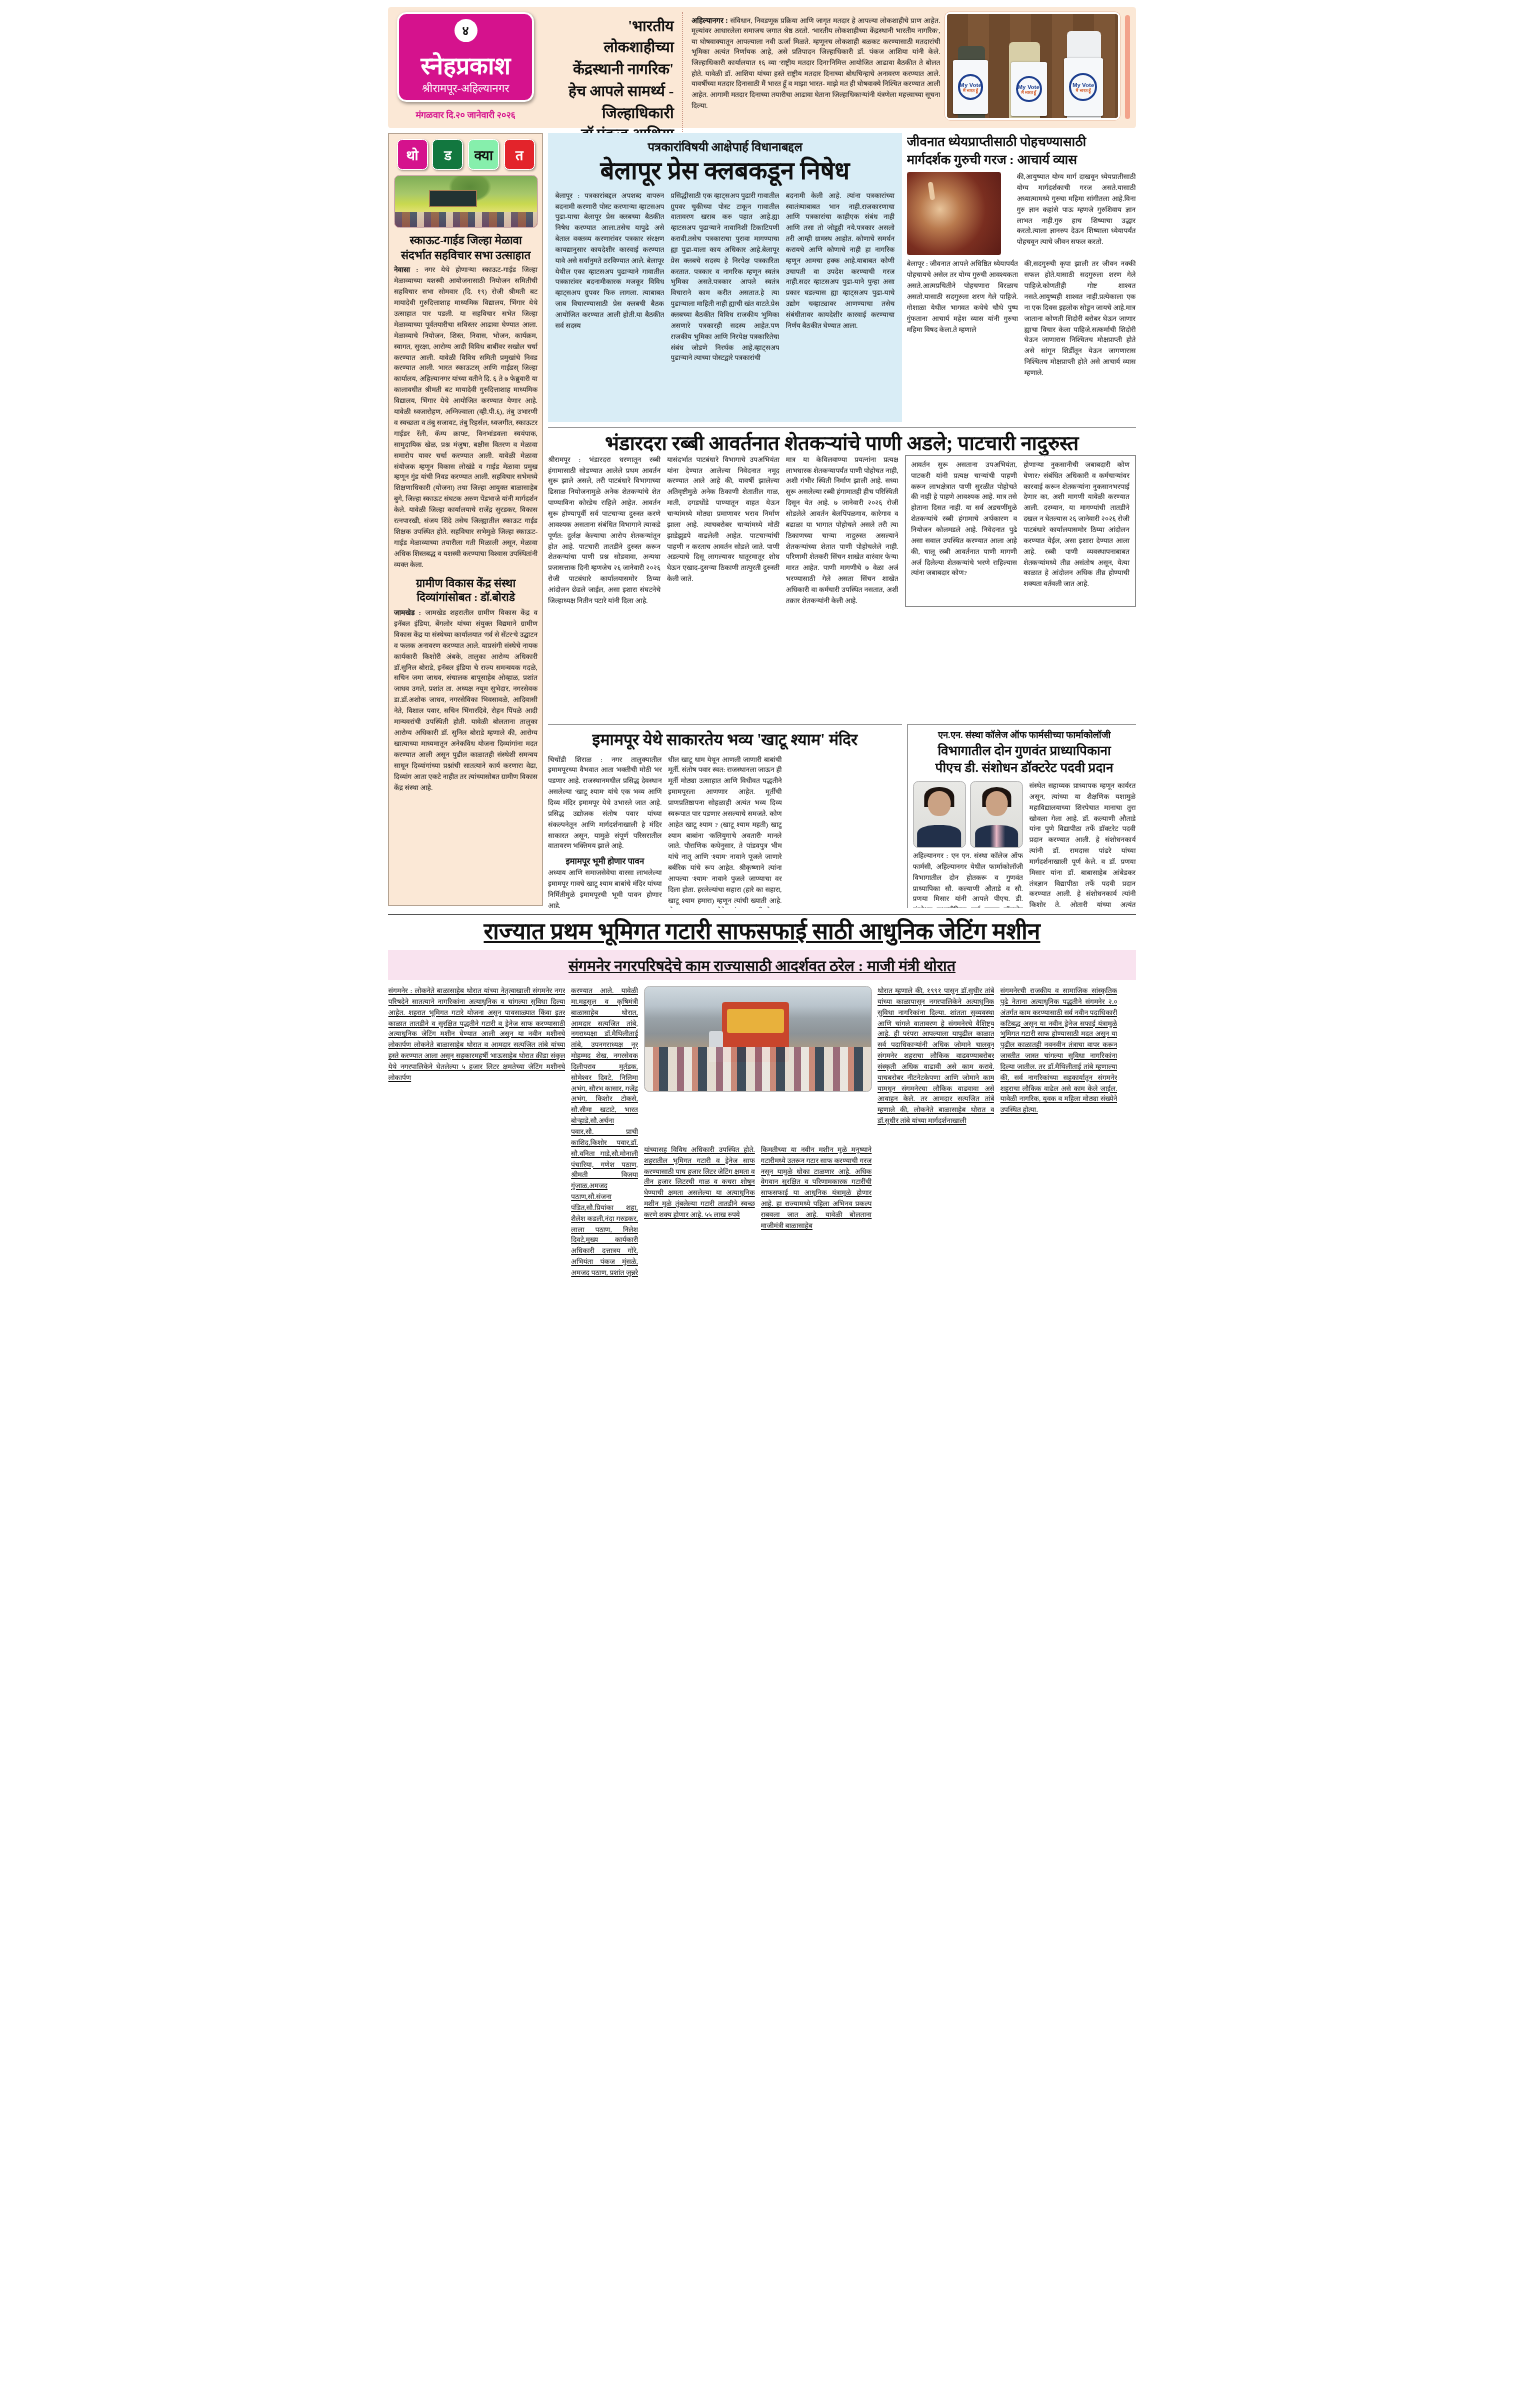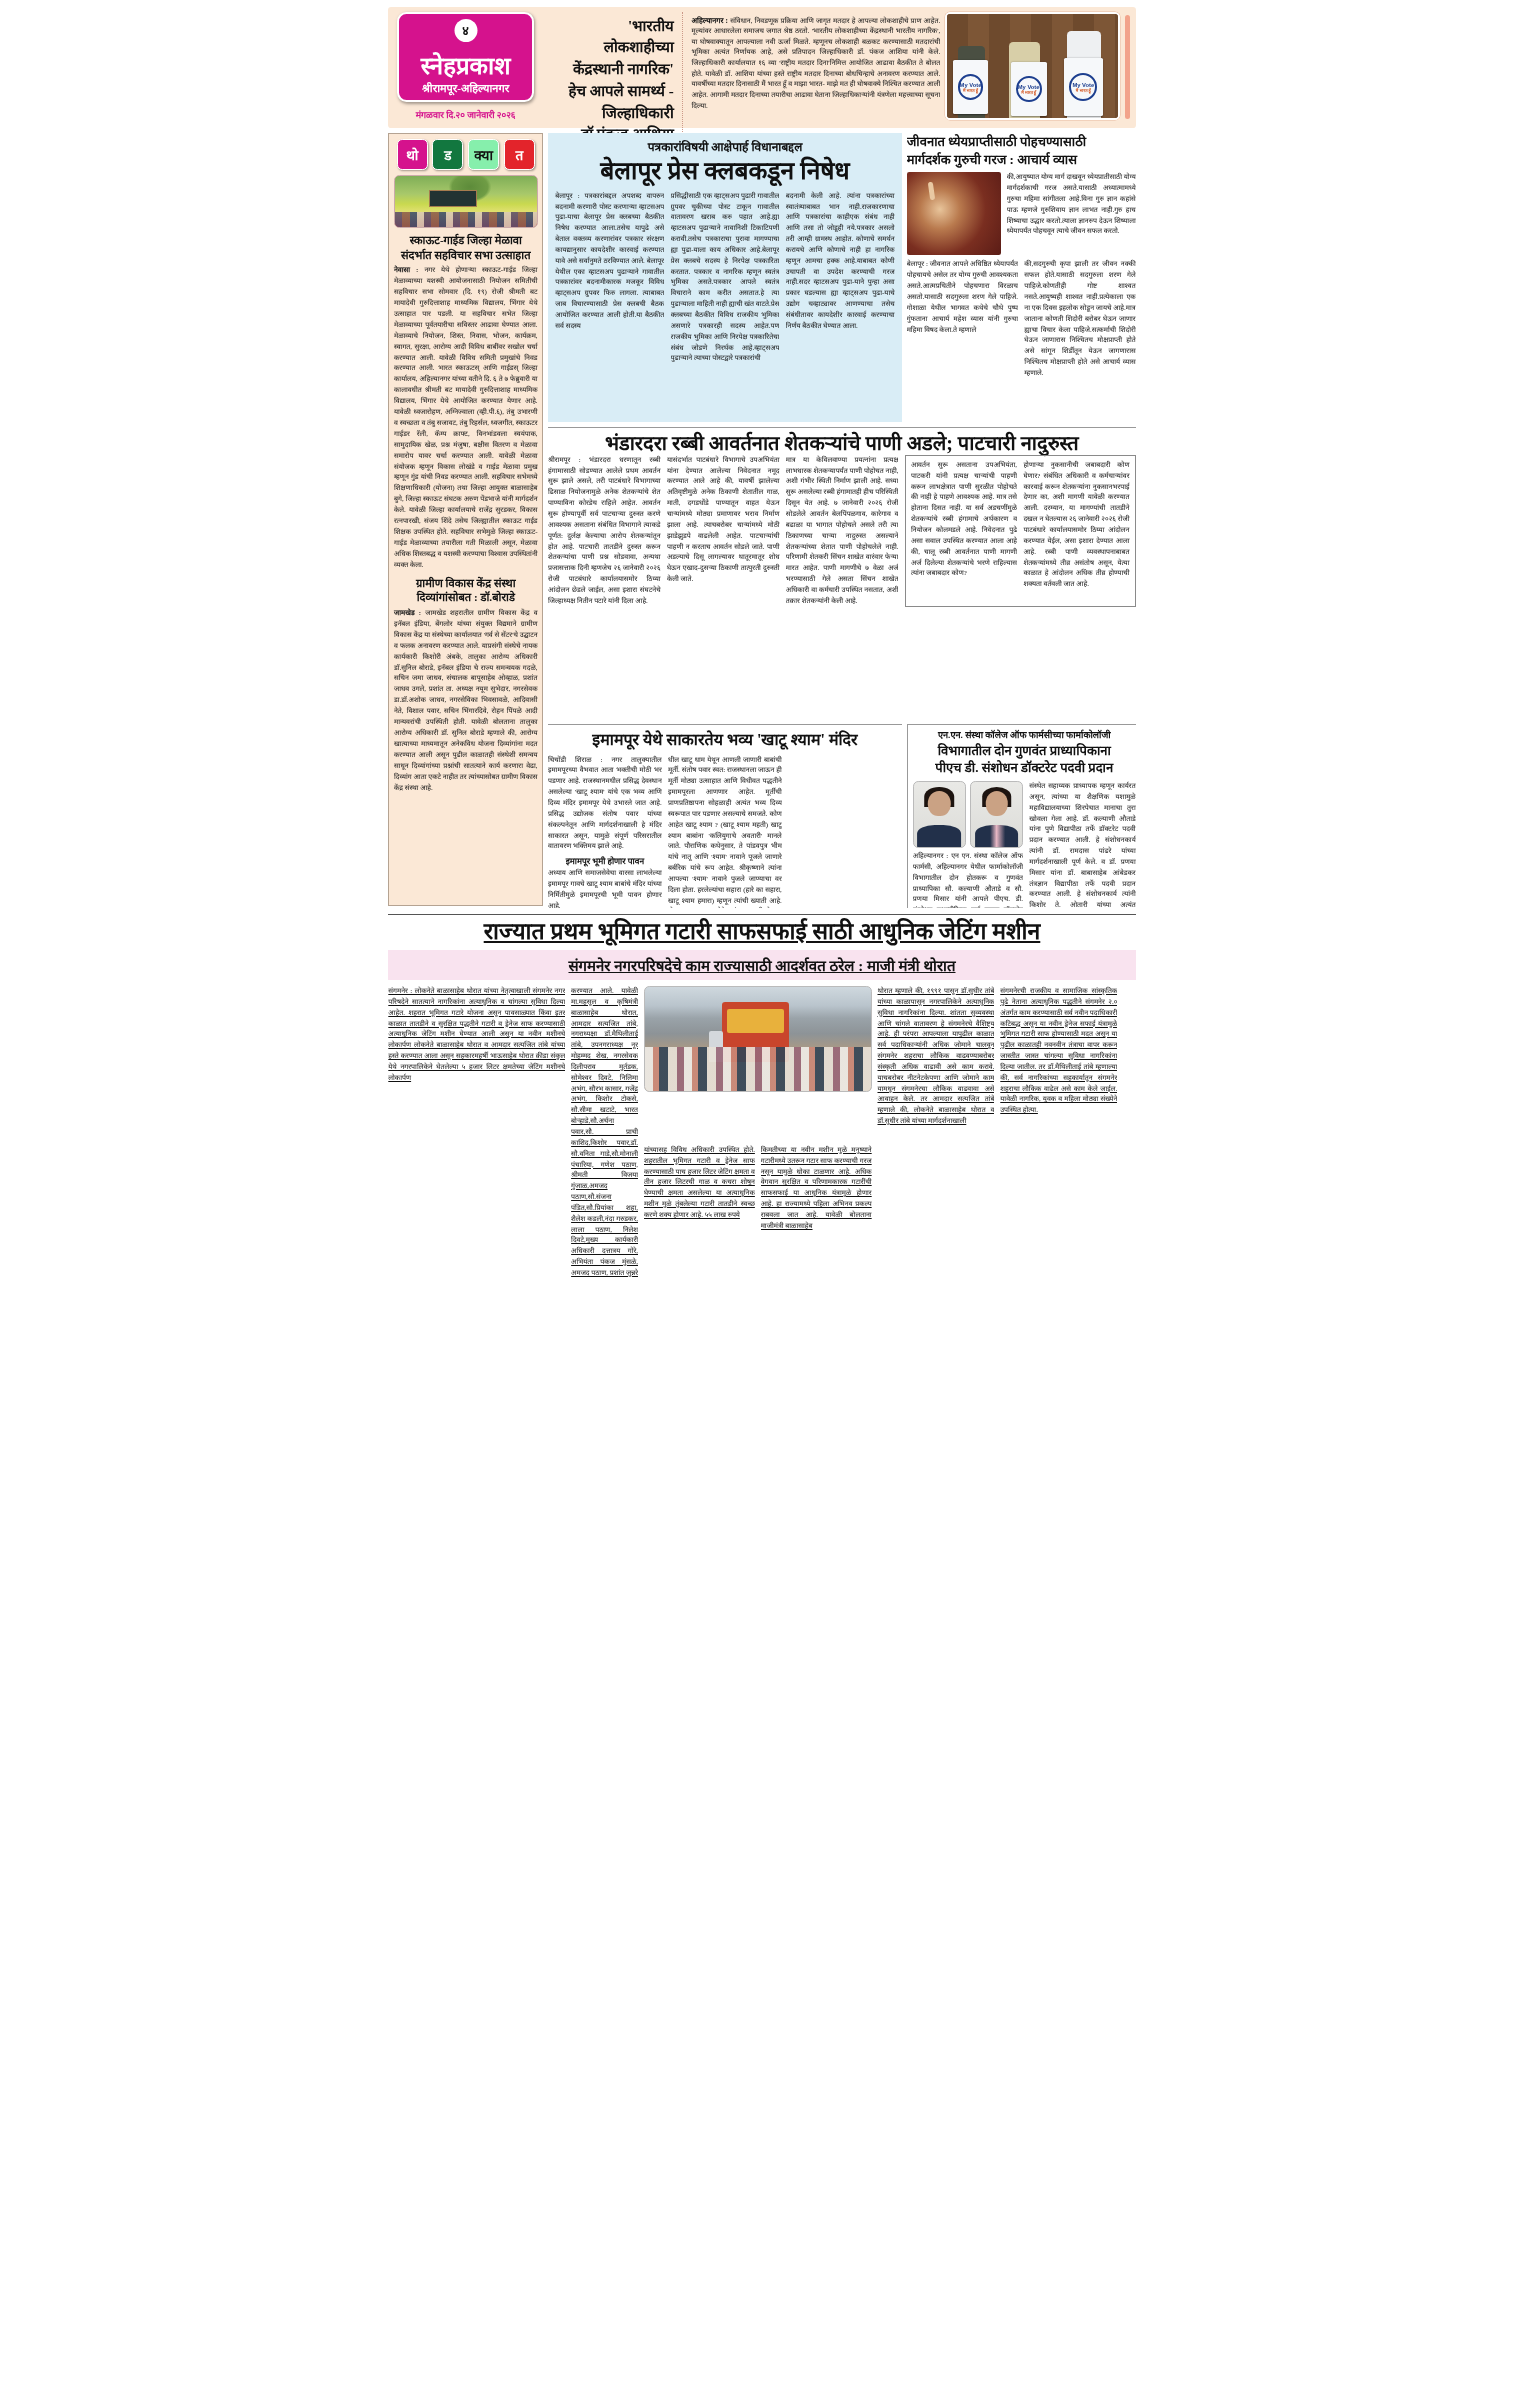--- a/index.html
+++ b/index.html
@@ -8,21 +8,21 @@
 
   
   .band { background:#fbe8d6; border-radius:3.1px; padding:5.2px 6.3px; display:grid;
           grid-template-columns:142px 132px 7.3px 1fr 184px; gap:5.2px; height:121px; }
   .mast-wrap { display:flex; flex-direction:column; align-items:center; }
   .mast { background:#d5128d; border:2.6px solid #fff; border-radius:9.4px; box-shadow:1px 1.6px 3.1px rgba(0,0,0,.35);
           width:137px; height:90px; position:relative; display:flex; flex-direction:column; align-items:center; justify-content:flex-end; padding:4.2px 3.1px 5.2px; }
   .mast-circle { position:absolute; top:4.2px; left:50%; transform:translateX(-50%); width:23px; height:23px; background:#fff;
                  border-radius:50%; display:flex; align-items:center; justify-content:center; font-weight:bold; font-size:12.6px; color:#111; }
   .mast-title { color:#fff; font-weight:bold; font-size:24px; line-height:1.05; }
-  .mast-sub { color:#fff; font-weight:bold; font-size:11px; margin-top:1px; }
+  .mast-sub { color:#fff; font-weight:normal; font-size:11px; margin-top:1px; }
   .date-line { color:#d5128d; font-weight:bold; font-size:9px; margin-top:5.2px; }
   .quote { font-weight:bold; font-size:15px; text-align:right; line-height:1.45; white-space:pre-line; padding-top:3.1px; }
   .orn-divider { border-left:1.6px dotted #c98; height:100%; width:0; margin:0 auto; }
   .lead-body { font-size:7px; line-height:1.52; text-align:justify; overflow:hidden; padding-top:2.1px; }
   .lead-body b { font-size:7.3px; }
 
   .photo { position:relative; overflow:hidden; border-radius:5.2px; }
   .hdr-photo-wrap { position:relative; }
   .hdr-photo { width:175px; height:108px; border:2.6px solid #fff; box-shadow:0 0 0 0.5px #e8b9a0;
                background:linear-gradient(180deg,#7a5233 0%,#8a5f3c 45%,#6e4a2d 100%); }
@@ -61,21 +61,21 @@
   
   .belapur { background:#d9edf6; padding:5.2px 7.3px; overflow:hidden; }
   .kicker { font-weight:bold; font-size:12px; text-align:center; }
   .bel-head { font-weight:bold; font-size:24.6px; text-align:center; line-height:1.15; margin:2.1px 0 5.2px; }
   .cols3 { display:grid; grid-template-columns:1fr 1fr 1fr; gap:6.3px; }
   .coltxt { font-size:7px; line-height:1.55; text-align:justify; overflow:hidden; }
 
   
   .vyas { overflow:hidden; }
   .vyas-head { font-weight:bold; font-size:13px; line-height:1.35; white-space:pre-line; margin-bottom:4.2px; }
-  .vyas-row { display:grid; grid-template-columns:94px 1fr; gap:6px; }
+  .vyas-row { display:grid; grid-template-columns:94px 1fr; gap:16px; }
   .vyas-photo { width:94px; height:83px; border-radius:2.1px;
      background:radial-gradient(circle at 35% 45%,#e8c49a 0%,#b97a4e 26%,#7a2e20 60%,#5a1c16 100%); }
   .vyas-photo .hand { position:absolute; left:24%; top:12%; width:5.2px; height:18px; background:#e9c9a2; border-radius:2.6px; transform:rotate(-8deg); }
   .vyas-cols { display:grid; grid-template-columns:1fr 1fr; gap:6.3px; margin-top:4.2px; }
 
   
   .bhand { border-top:1px solid #999; padding-top:3.1px; height:293px; overflow:hidden; }
   .bhand-head { font-weight:bold; font-size:20px; text-align:center; line-height:1.2; }
   .pinkband { background:#f9e3ef; font-weight:bold; font-size:14px; text-align:center; padding:4.2px 2.1px; margin:4.2px 0 5.2px; }
   .cols5 { display:grid; grid-template-columns:1fr 1fr 1fr 2.05fr; gap:6.3px; }

